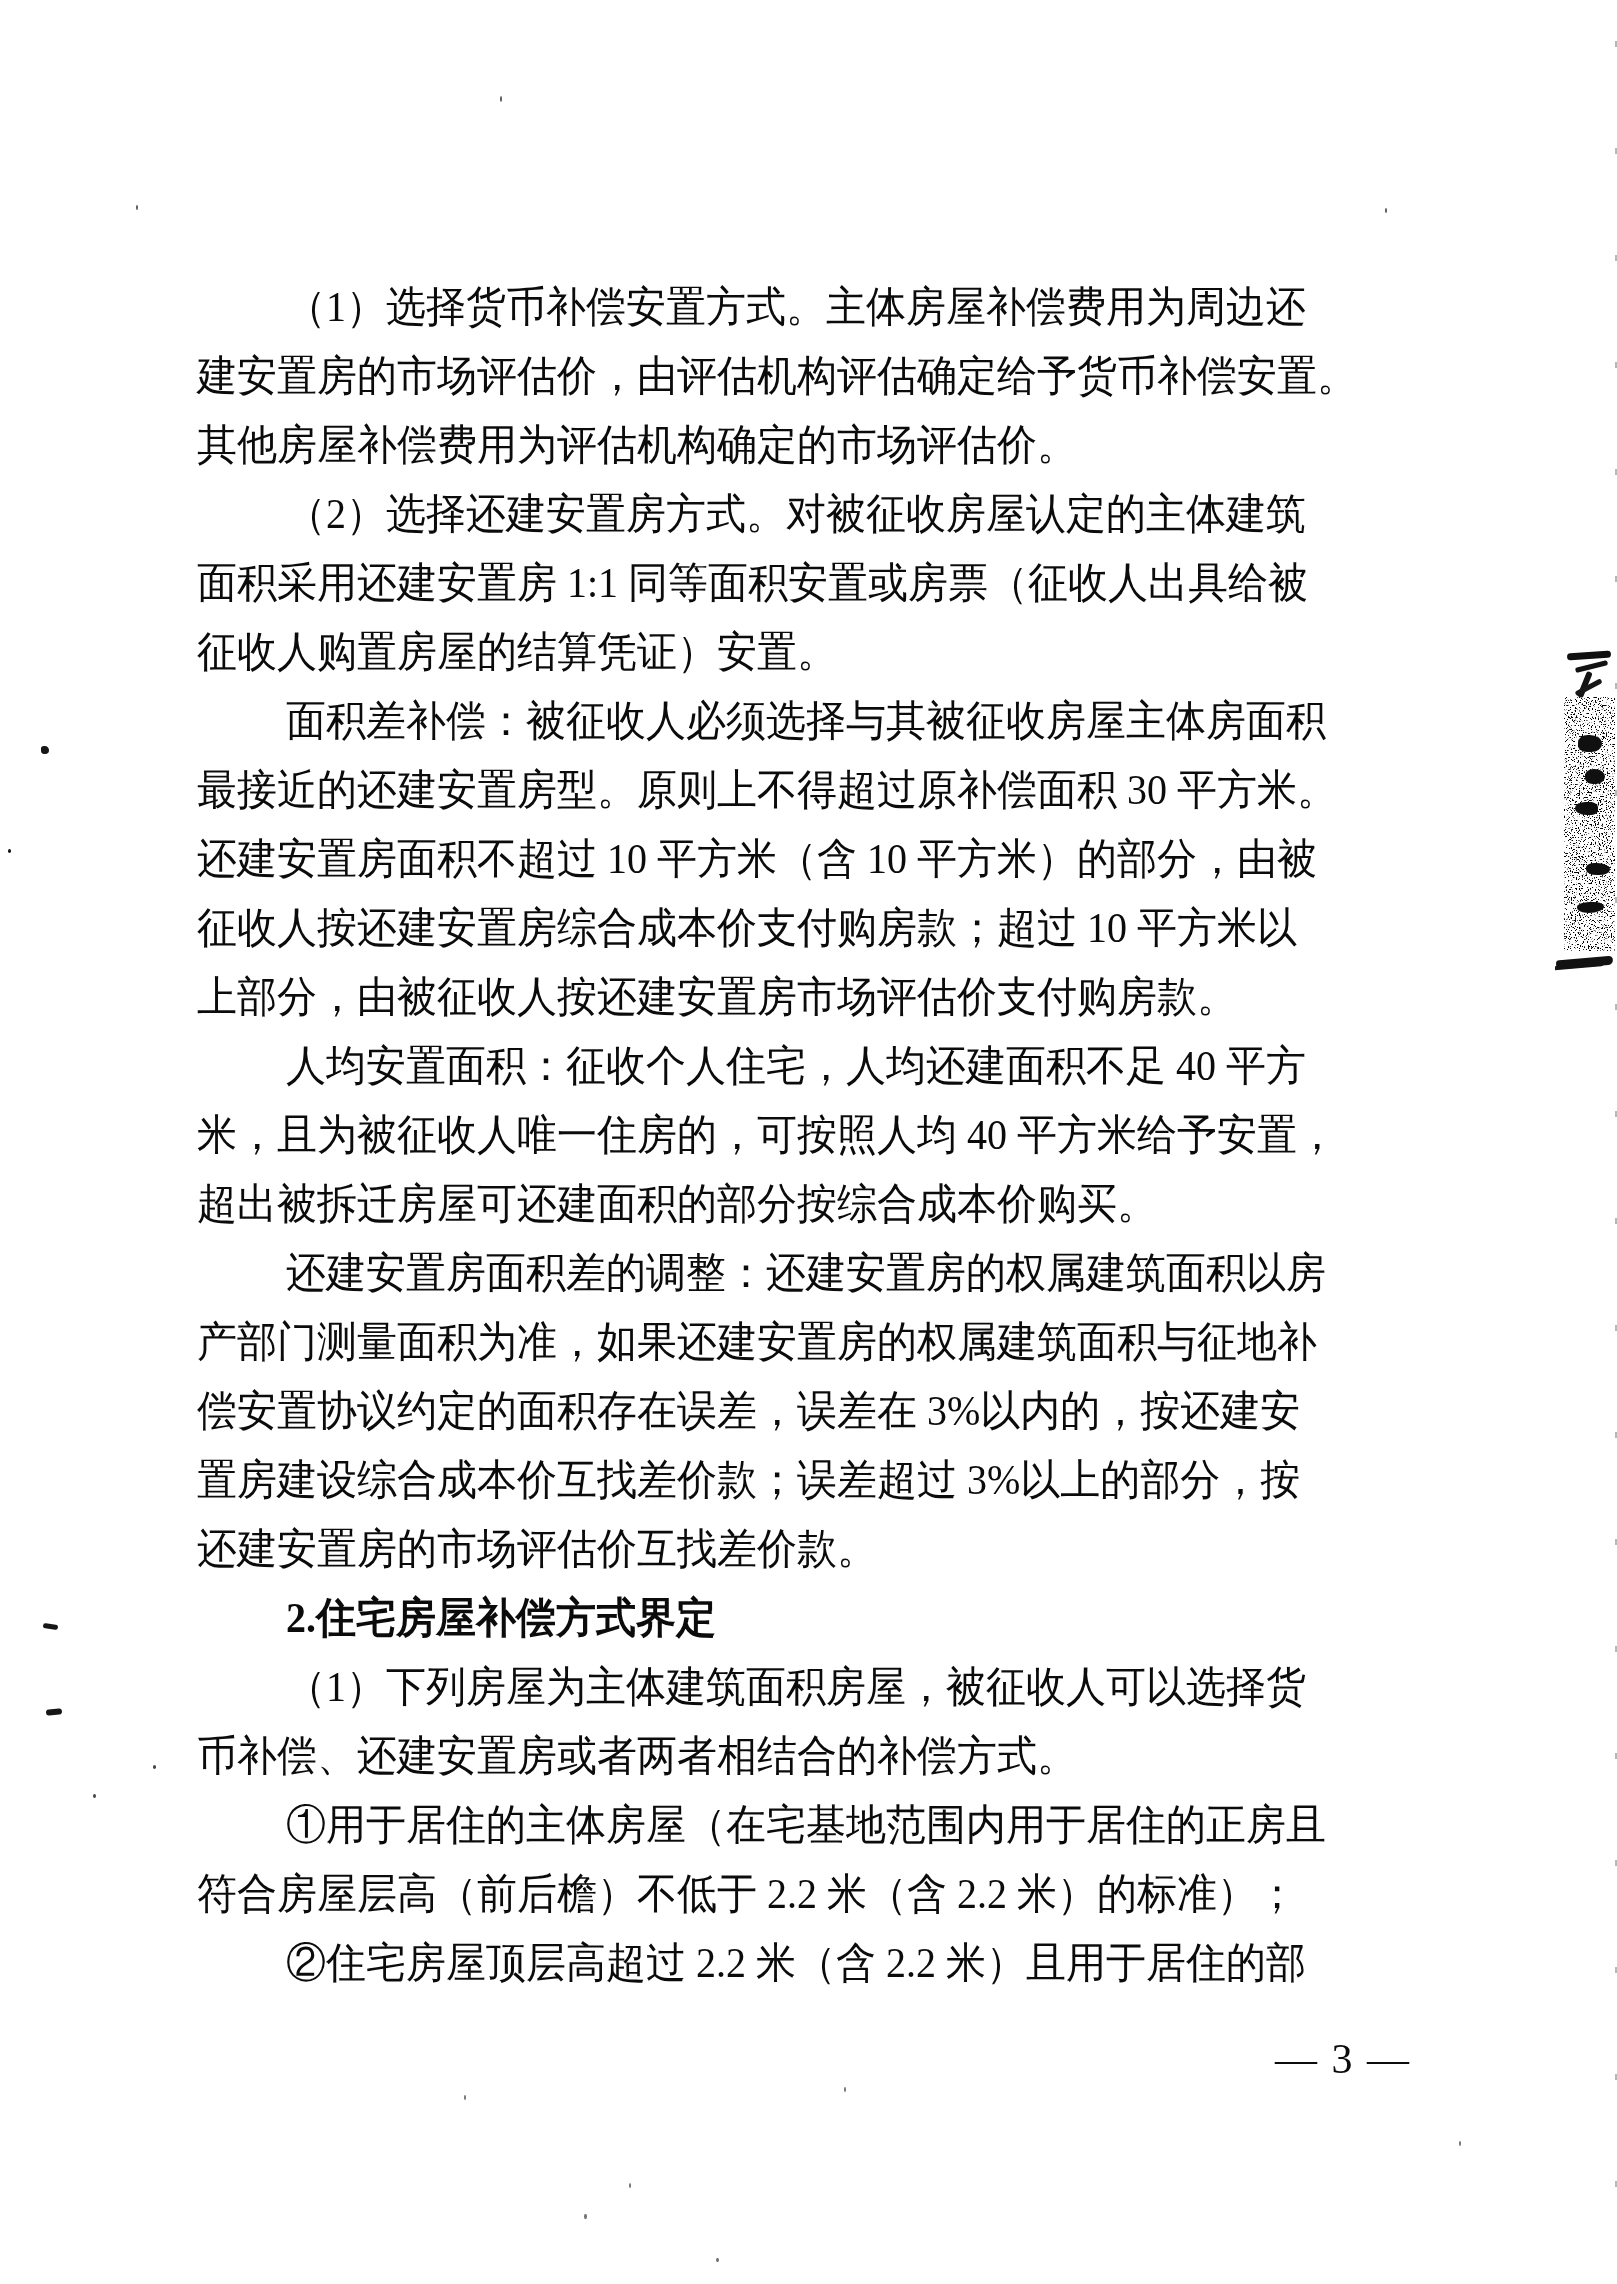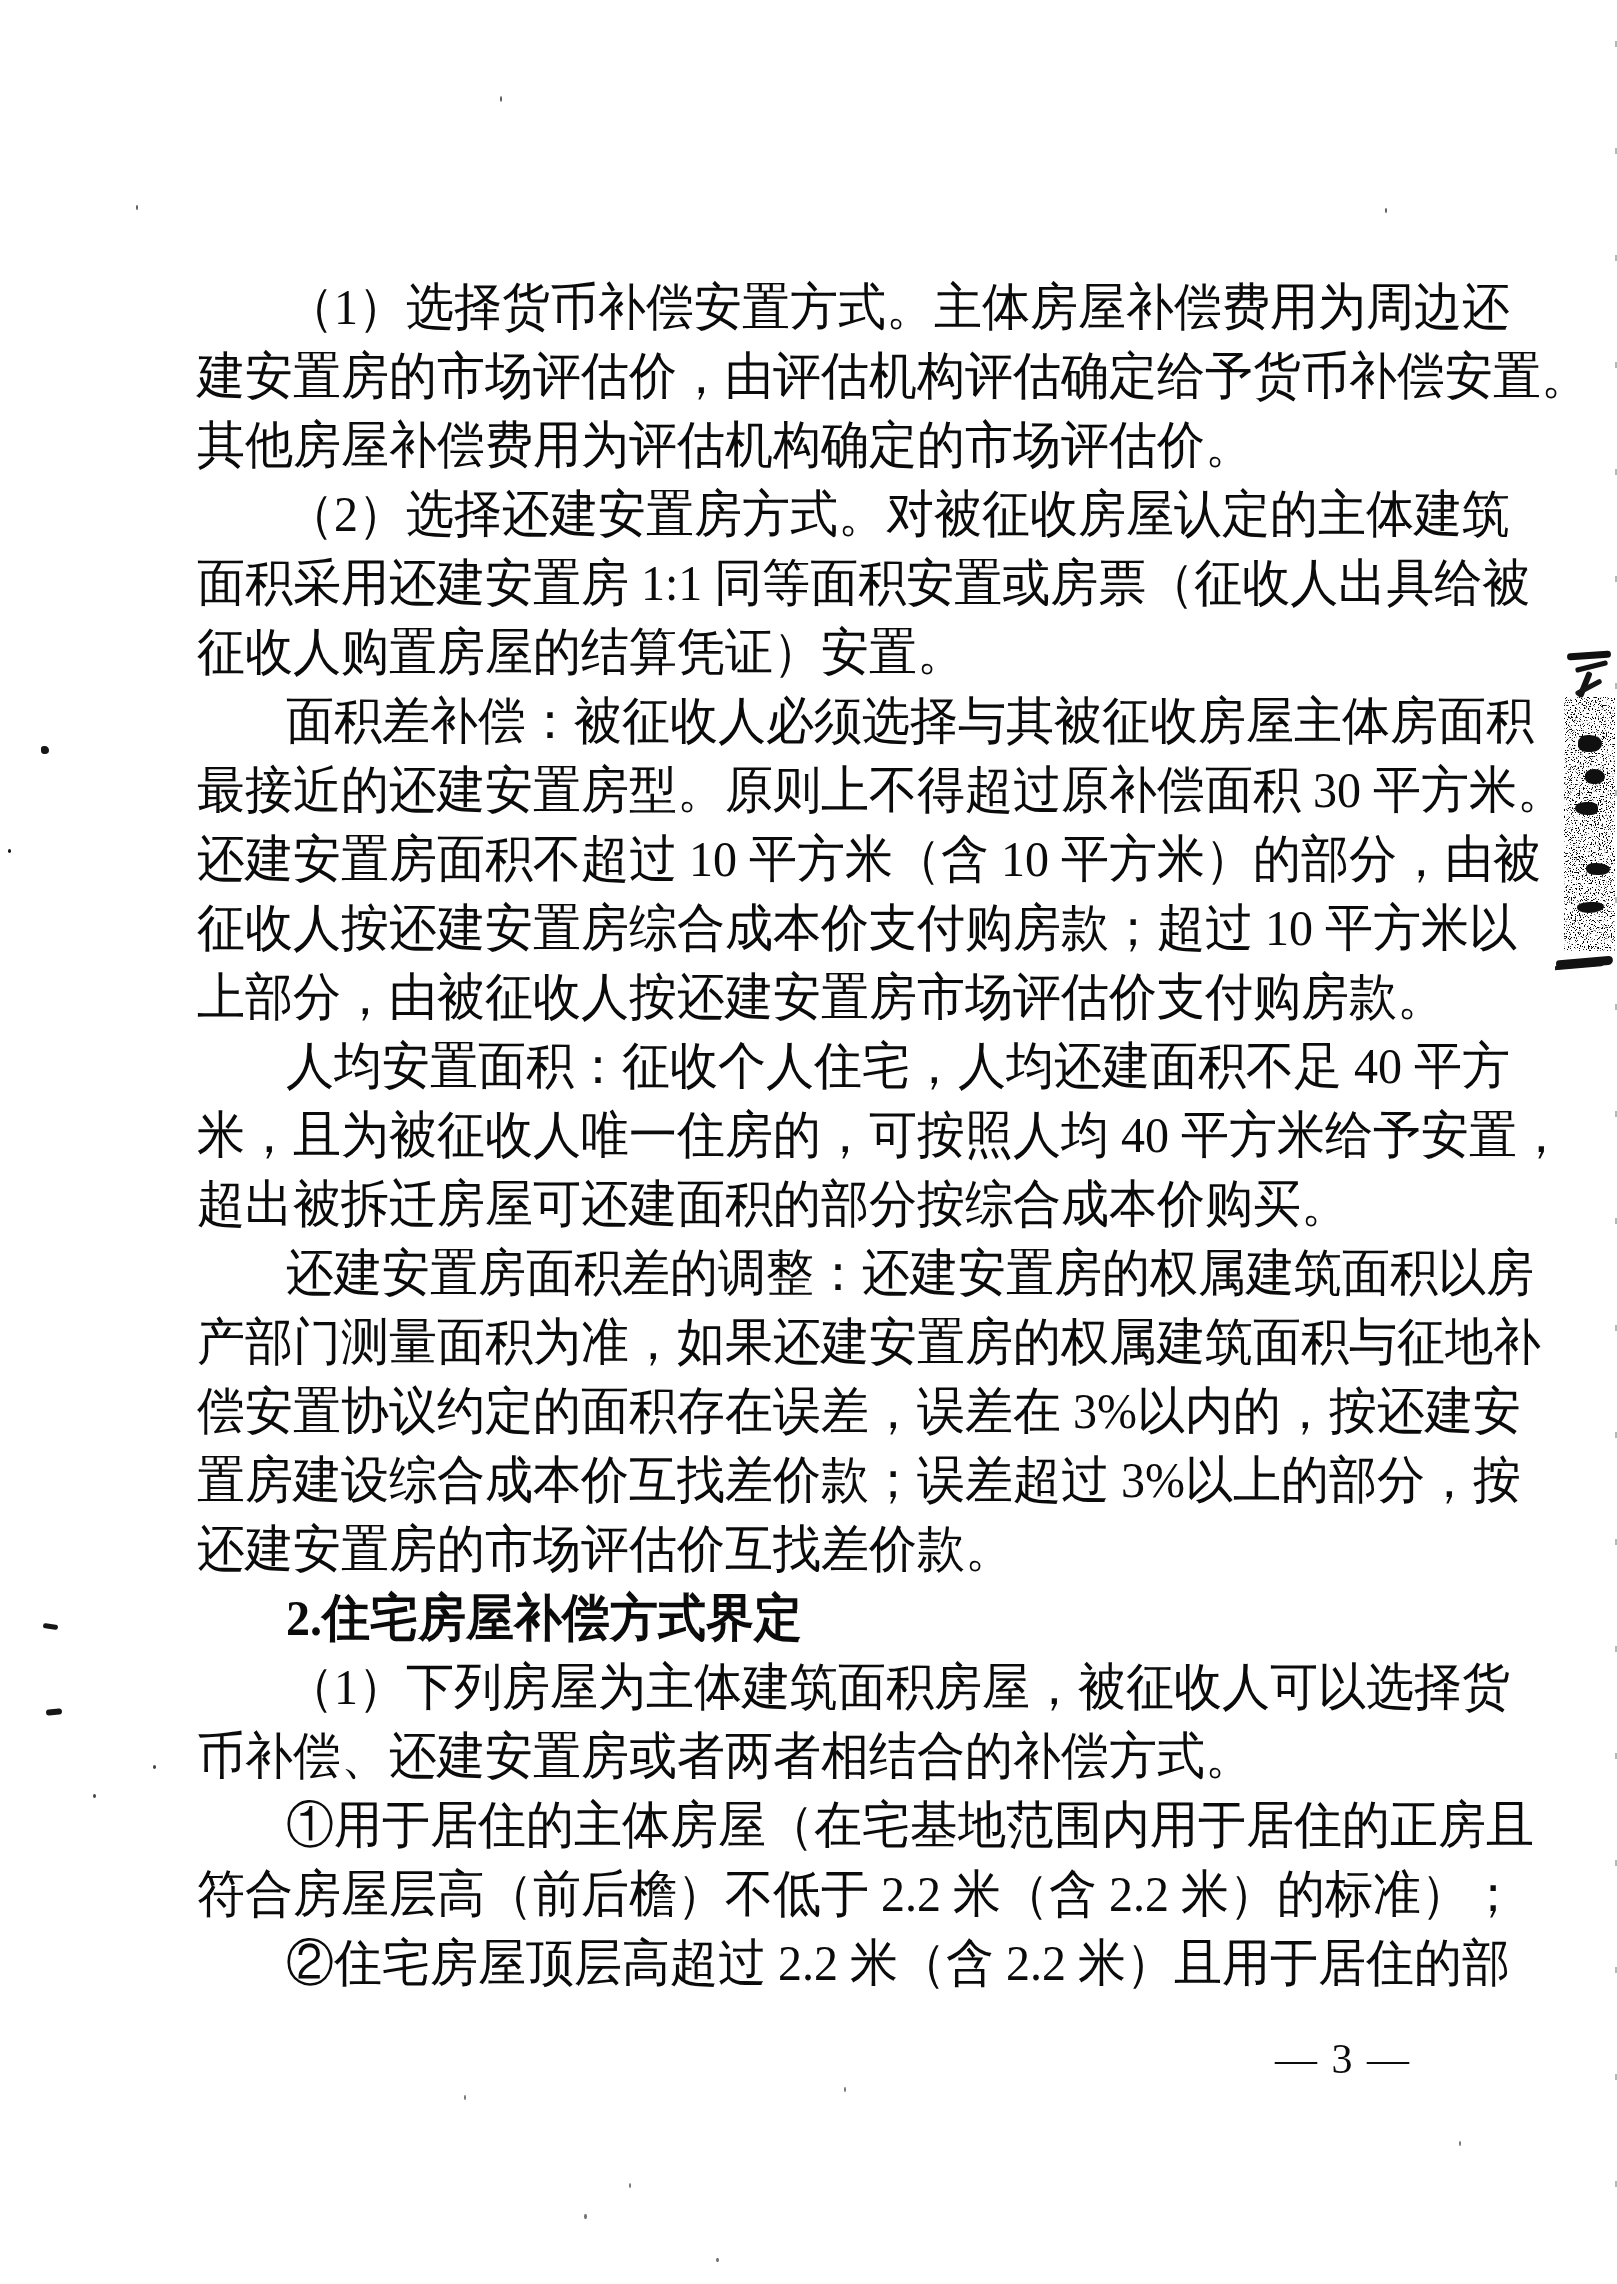--- a/index.html
+++ b/index.html
@@ -12,21 +12,21 @@
     overflow:hidden;
     font-family:"Liberation Serif","DejaVu Serif",serif;
     color:#0b0b0b;
   }
   
   .text-block{
     position:absolute;
     left:197px;
     top:272px;
     width:1252px;
-    font-size:48px;
+    font-size:40px;
     line-height:69px;
     letter-spacing:0px;
   }
   .line{
     white-space:nowrap;
     height:69px;
     transform:scaleY(1.06);
     transform-origin:center;
   }
   .line.indent{ text-indent:89px; }

